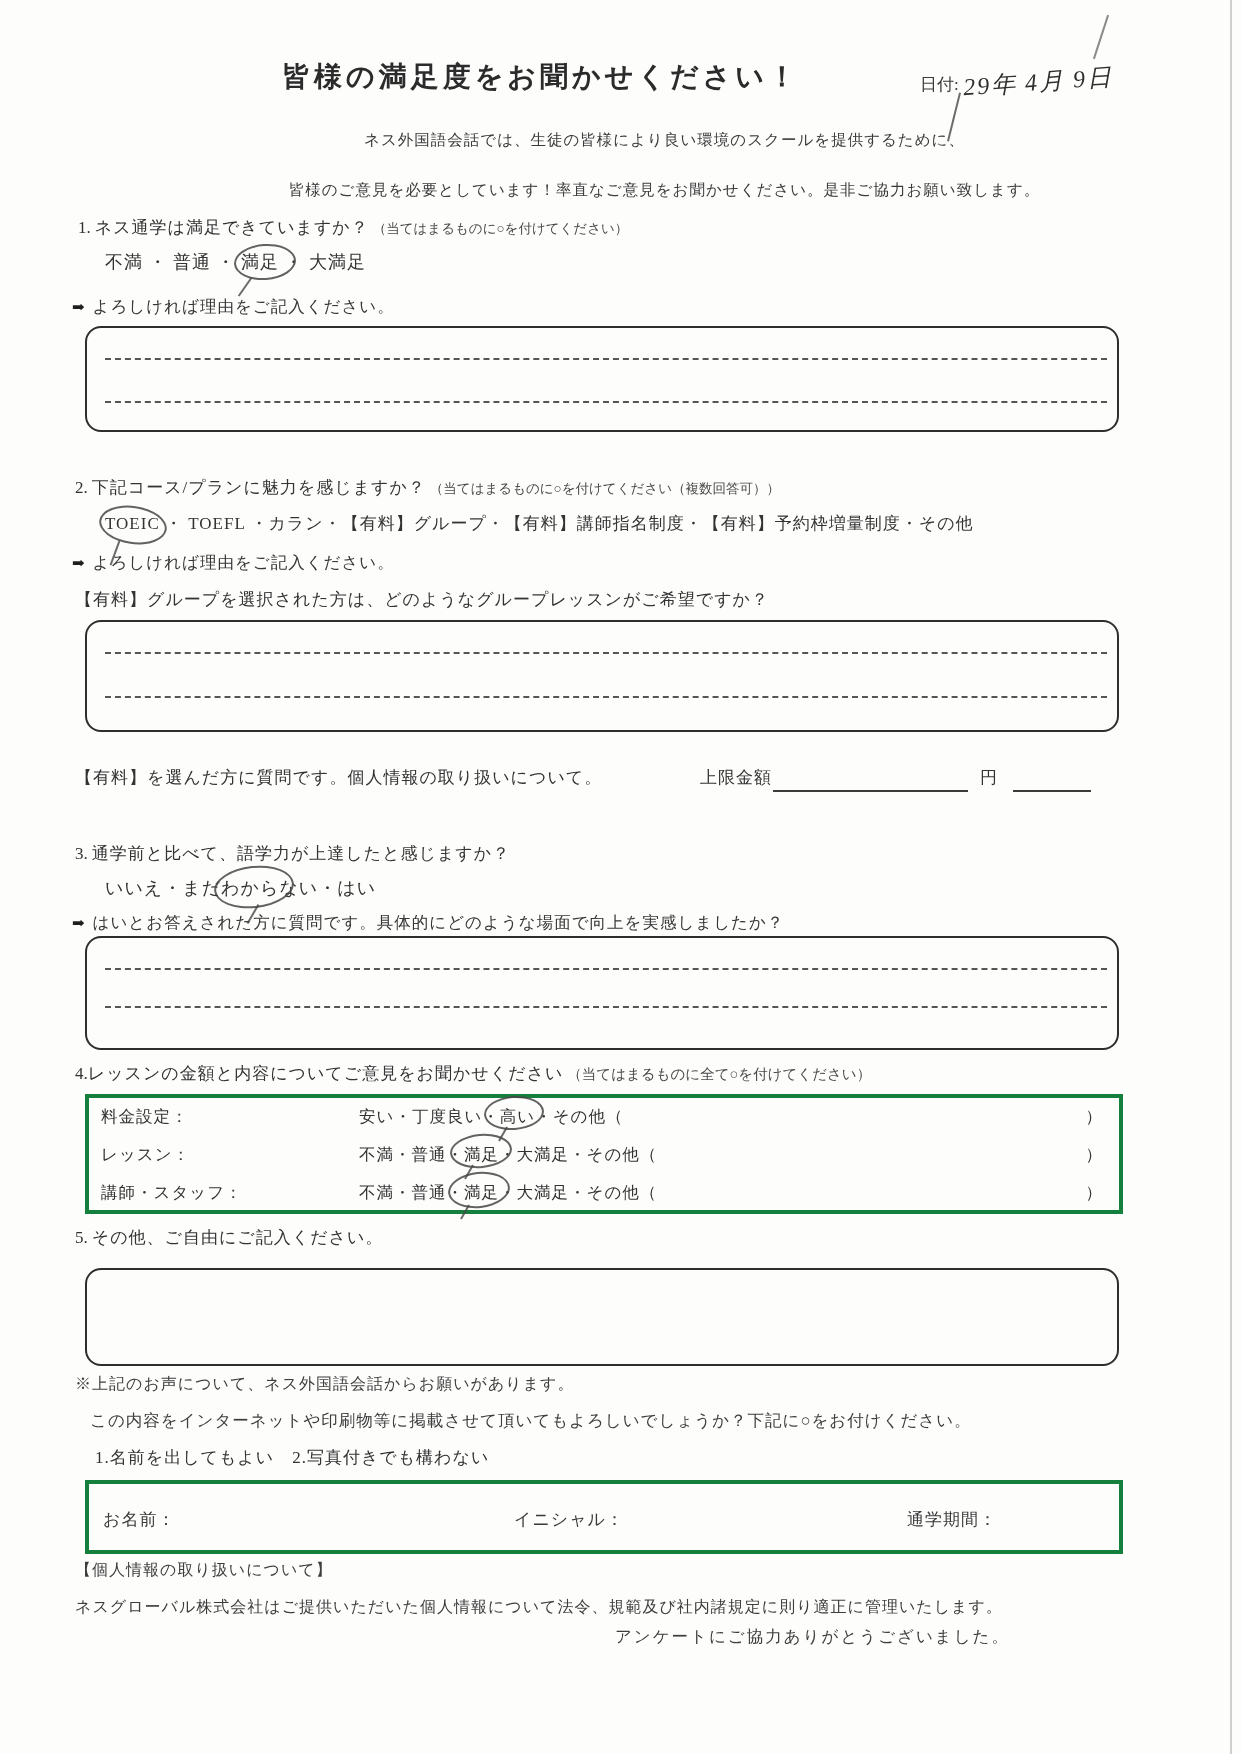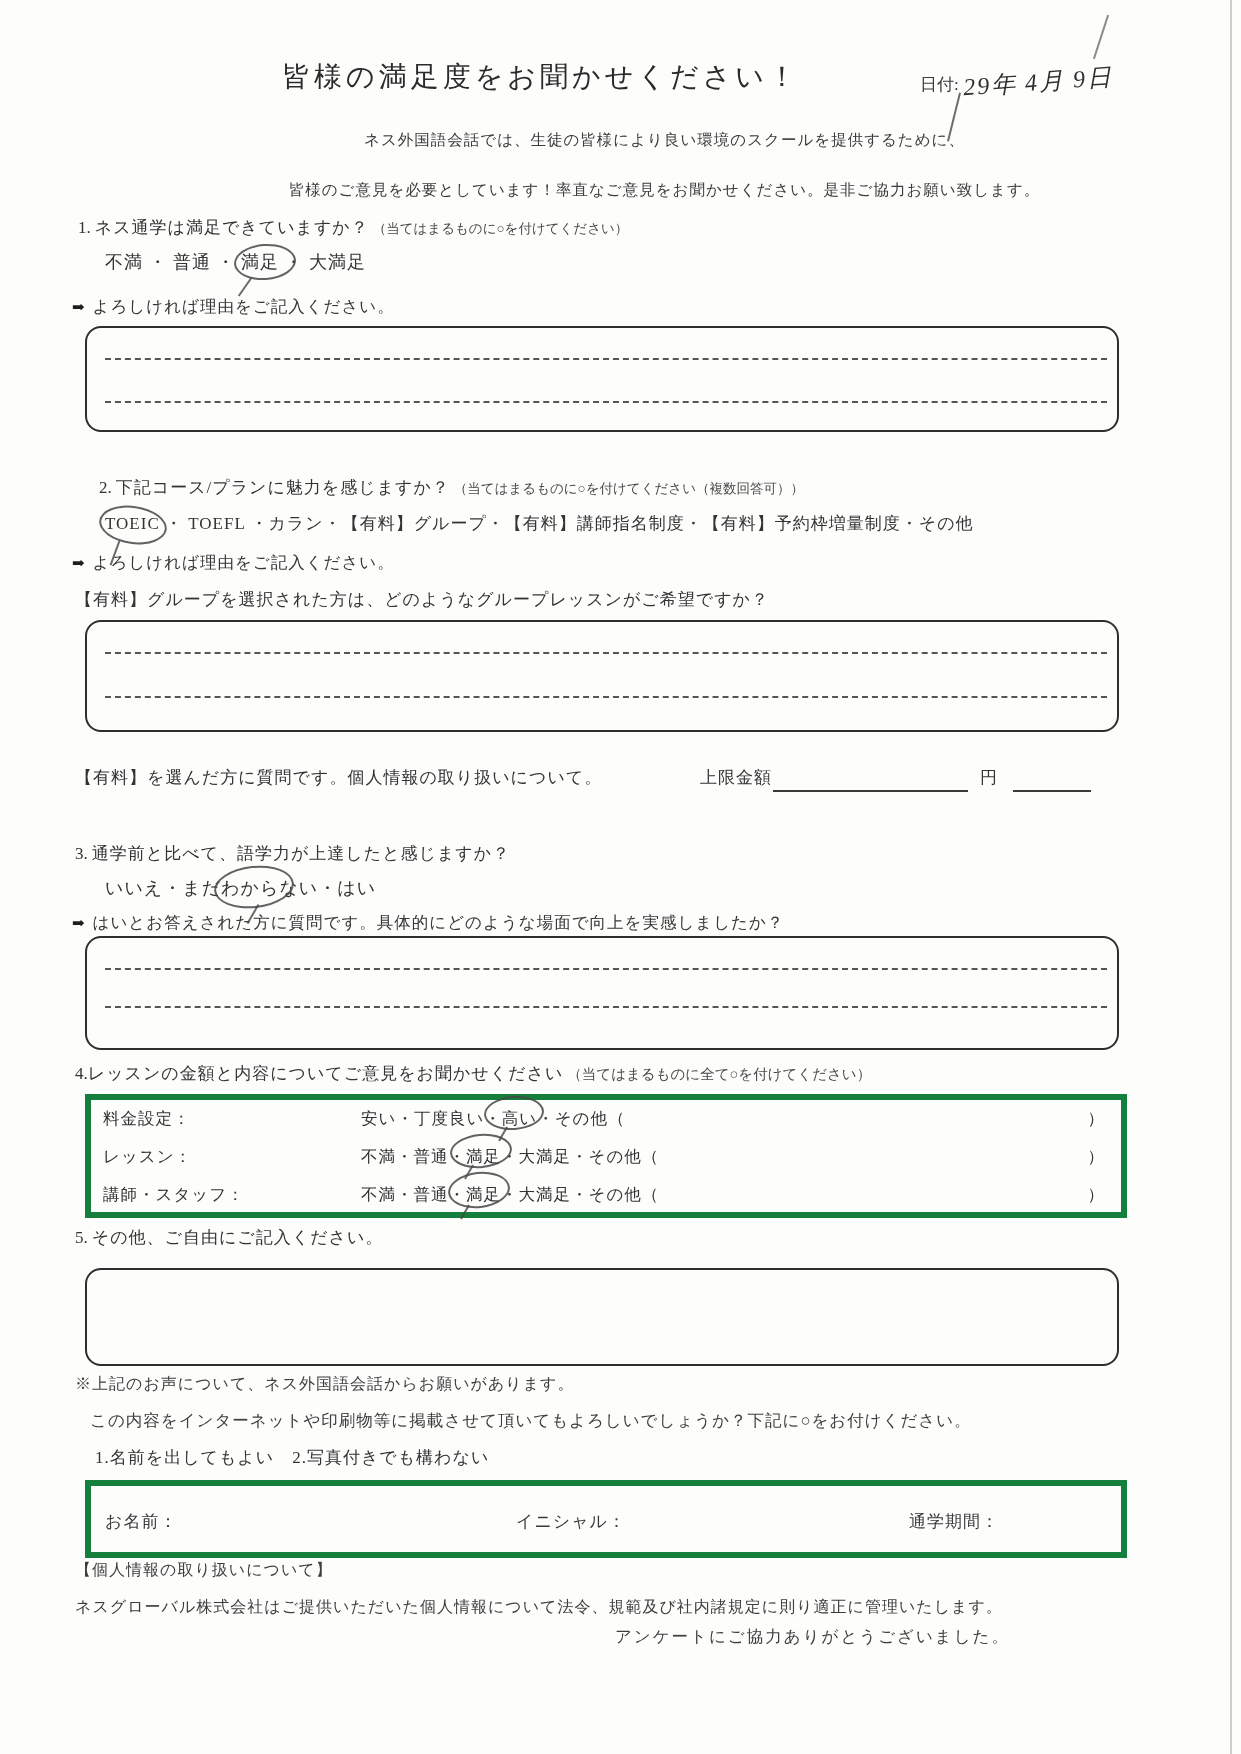--- a/index.html
+++ b/index.html
@@ -3,32 +3,32 @@
 <meta charset="utf-8">
 <style>
   html,body{margin:0;padding:0;background:#e9e9e7;}
   .sheet{
     position:relative;width:1241px;height:1754px;margin:0 auto;
     background:#fdfdfc;overflow:hidden;
     font-family:"Liberation Serif","DejaVu Serif",serif;
     color:#333;
   }
   .a{position:absolute;}
-  .title{font-size:28px;font-weight:400;letter-spacing:4px;color:#2b2b2b;margin:0;}
+  .title{font-size:28px;font-weight:700;letter-spacing:4px;color:#2b2b2b;margin:0;}
   .date-label{font-size:17px;color:#3a3a3a;}
   .hand{font-size:24px;font-style:italic;color:#2f2f2f;display:inline-block;transform:rotate(-4deg);letter-spacing:2px;}
   .intro{width:1241px;text-align:center;font-size:15.5px;letter-spacing:1px;color:#3b3b3b;margin:0;padding-left:44px;}
   .qnum{font-size:17px;}
   .qtext{font-size:17px;letter-spacing:1px;}
   .hint{font-size:13.5px;color:#4a4a4a;letter-spacing:0;}
   .opts{font-size:18px;letter-spacing:1px;color:#343434;}
   .arrow-glyph{font-size:15px;color:#1e1e1e;margin-right:4px;}
   .followup{font-size:16.5px;letter-spacing:1px;color:#363636;}
   .rbox{position:absolute;border:2px solid #2e2e2e;border-radius:16px;background:transparent;}
-  .sbox{position:absolute;border:6px solid #15803d;background:transparent;}
+  .sbox{position:absolute;border:4px solid #15803d;background:transparent;}
   .dash{position:absolute;left:18px;right:10px;border-top:2px dashed #555;}
   .circ{position:absolute;border:2px solid rgba(70,70,70,.85);border-radius:50%;background:transparent;}
   .tail{position:absolute;width:2px;background:rgba(70,70,70,.8);}
   .uline{position:absolute;border-top:2px solid #3a3a3a;height:0;}
   .q4row{position:absolute;left:0;width:100%;height:28px;font-size:16.5px;letter-spacing:1px;}
   .q4label{position:absolute;left:12px;top:0;}
   .q4opts{position:absolute;left:270px;top:0;}
   .q4close{position:absolute;right:16px;top:0;}
   .nbfield{position:absolute;top:24px;font-size:17px;letter-spacing:1px;color:#3a3a3a;}
   .foot{font-size:16px;letter-spacing:1px;color:#3d3d3d;}
@@ -63,21 +63,21 @@
   <div class="tail" style="left:244px;top:276px;height:22px;transform:rotate(35deg);"></div>
   <div class="a" style="left:72px;top:296px;">
     <span class="arrow-glyph">➡</span>
     <span class="followup">よろしければ理由をご記入ください。</span>
   </div>
   <div class="rbox" style="left:85px;top:326px;width:1030px;height:102px;">
     <div class="dash" style="top:30px;"></div>
     <div class="dash" style="top:73px;"></div>
   </div>
 
-  <div class="a" style="left:75px;top:476px;margin-left:24px;">
+  <div class="a" style="left:75px;top:476px;">
     <span class="qnum">2.</span>
     <span class="qtext">下記コース/プランに魅力を感じますか？</span>
     <span class="hint">（当てはまるものに○を付けてください（複数回答可））</span>
   </div>
   <div class="a opts" style="left:105px;top:512px;font-size:17px;">TOEIC ・ TOEFL ・カラン・【有料】グループ・【有料】講師指名制度・【有料】予約枠増量制度・その他</div>
   <div class="circ" style="left:99px;top:506px;width:64px;height:34px;transform:rotate(8deg);"></div>
   <div class="tail" style="left:114px;top:540px;height:26px;transform:rotate(20deg);"></div>
   <div class="a" style="left:72px;top:552px;">
     <span class="arrow-glyph">➡</span>
     <span class="followup">よろしければ理由をご記入ください。</span>

